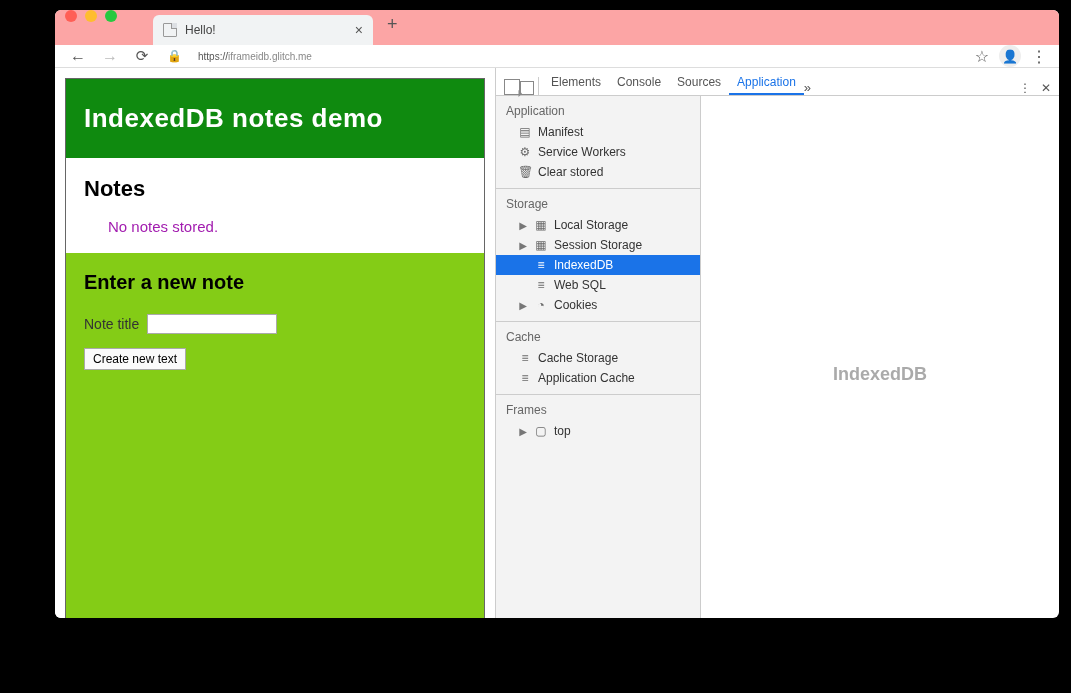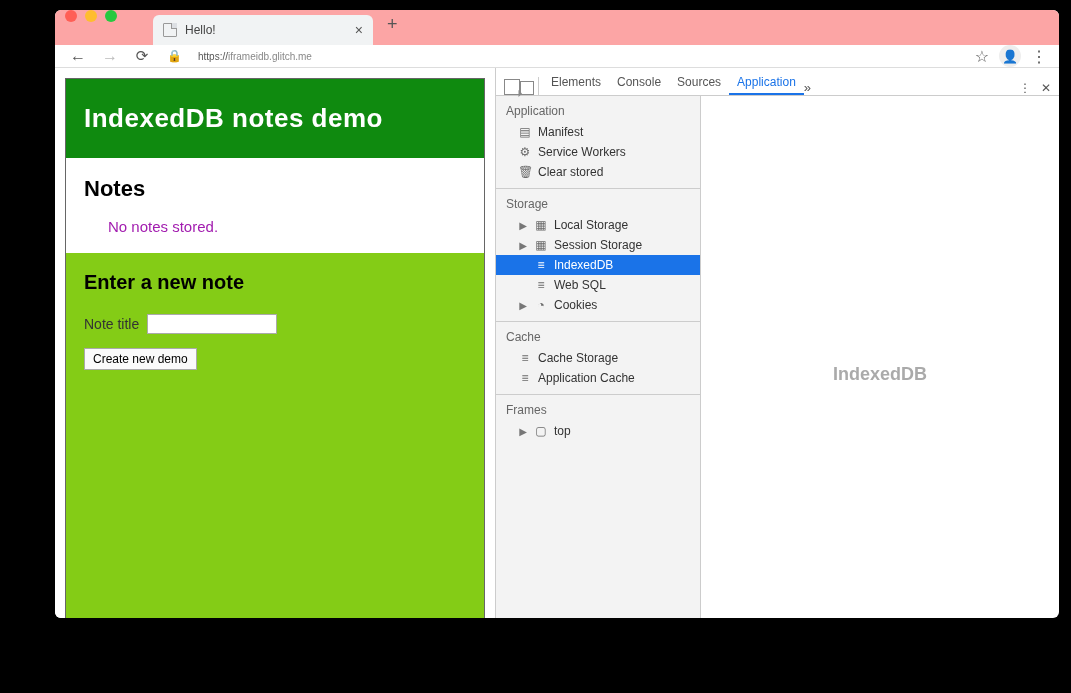--- a/index.html
+++ b/index.html
@@ -173,21 +173,21 @@
         <div class="note-body">
           <h2>Notes</h2>
           <p>No notes stored.</p>
         </div>
         <div class="note-form">
           <h2>Enter a new note</h2>
           <div class="field">
             <span>Note title</span>
             <input type="text" style="">
           </div>
-          <button class="create-btn">Create new demo</button>
+          <button class="create-btn">Create new text</button>
         </div>
       </div>
     </div>
 
     <div class="devtools">
       <div class="dt-toolbar">
         <span class="dt-inspect"></span>
         <span class="dt-device"></span>
         <span class="dt-sep"></span>
         <span class="dt-tab">Elements</span>

